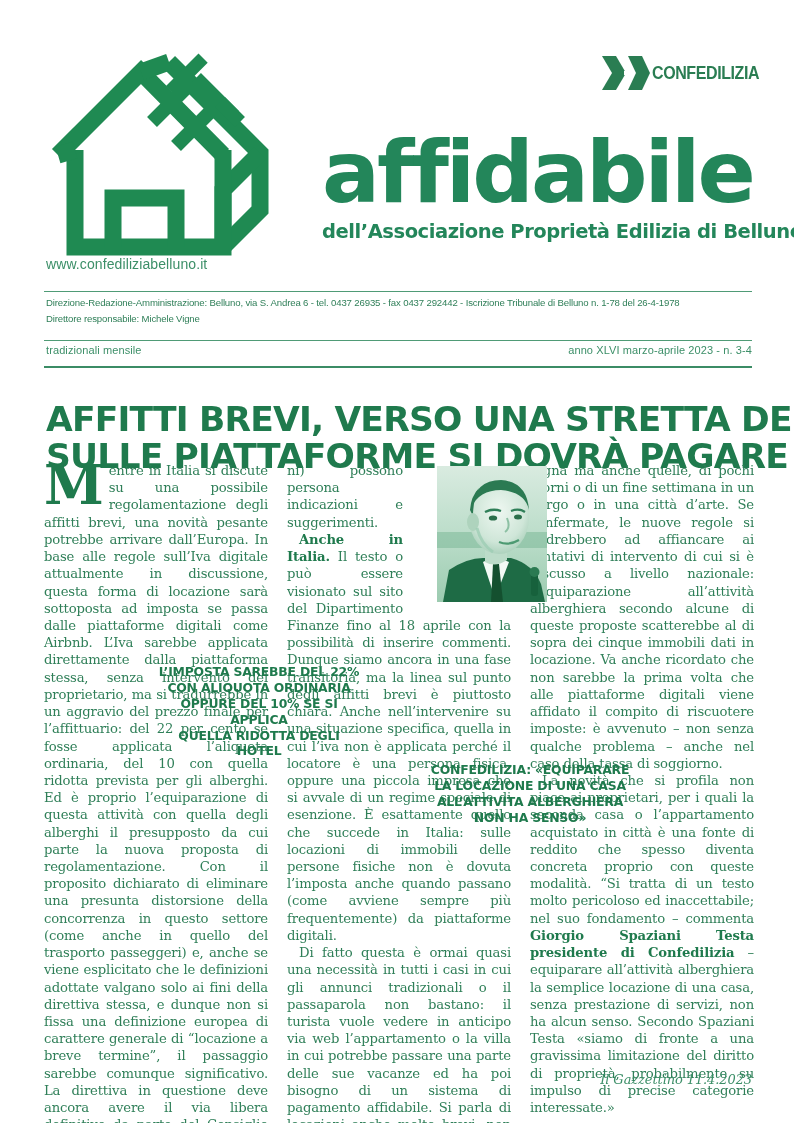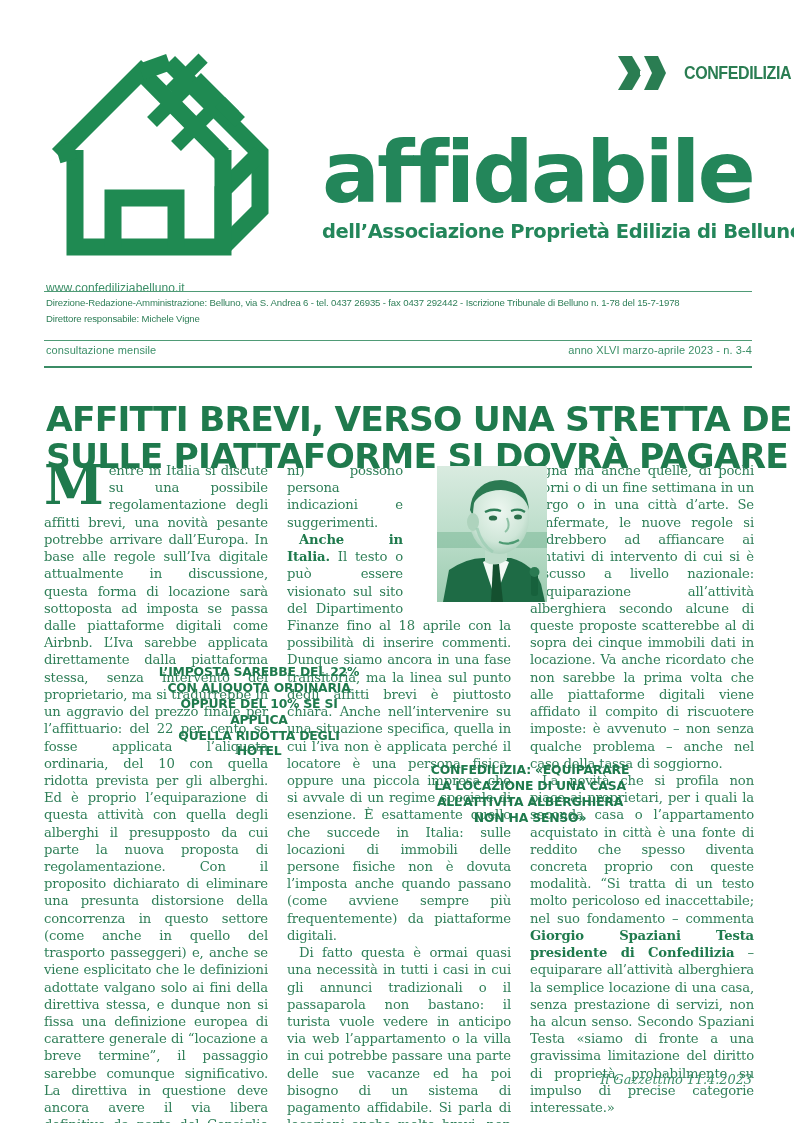--- a/index.html
+++ b/index.html
@@ -28,25 +28,25 @@
     left: 44px; top: 44px;
     width: 712px; height: 230px;
   }
   .logo-house {
     position: absolute;
     left: 4px; top: 6px;
     width: 230px; height: 215px;
   }
   .conf-logo {
     position: absolute;
-    right: 0px; top: 8px;
+    right: 16px; top: 8px;
     width: 140px; height: 42px;
     display: flex;
     align-items: center;
-    gap: 16px;
+    gap: 0;
   }
   .conf-logo-mark { width: 52px; height: 38px; flex: none; }
   .conf-logo-word {
     font-size: 16px;
     font-weight: bold;
     color: #2a7d52;
     letter-spacing: -0.4px;
     font-family: "Liberation Sans", sans-serif;
     transform: scaleY(1.18);
   }
@@ -73,22 +73,22 @@
     color: #23865a;
     letter-spacing: -0.45px;
     margin-top: 10px;
     white-space: nowrap;
     font-family: "DejaVu Sans", sans-serif;
   }
 
   
   .website {
     position: absolute;
-    left: 46px; top: 281px;
-    font-size: 12px;
+    left: 46px; top: 256px;
+    font-size: 14px;
     color: #3c8f68;
     letter-spacing: 0.1px;
   }
   .rule {
     position: absolute;
     left: 44px;
     width: 708px;
     height: 1px;
     background: #4f9b76;
   }
@@ -282,30 +282,30 @@
     <div class="title-block">
       <div class="title-main">affidabile</div>
       <div class="title-sub">dell’Associazione Proprietà Edilizia di Belluno</div>
     </div>
   </div>
 
   <div class="website">www.confediliziabelluno.it</div>
   <div class="rule r1"></div>
 
   <div class="imprint">
-    <div class="imprint-row single">Direzione-Redazione-Amministrazione: Belluno, via S. Andrea 6 - tel. 0437 26935 - fax 0437 292442 - Iscrizione Tribunale di Belluno n. 1-78 del 15-7-1978</div>
+    <div class="imprint-row single">Direzione-Redazione-Amministrazione: Belluno, via S. Andrea 6 - tel. 0437 26935 - fax 0437 292442 - Iscrizione Tribunale di Belluno n. 1-78 del 26-4-1978</div>
     <div class="imprint-row">
       <span>Direttore responsabile: Michele Vigne</span>
     </div>
   </div>
 
   <div class="rule r2"></div>
 
   <div class="pubrow">
-    <span>consultazione mensile</span>
+    <span>tradizionali mensile</span>
     <span>anno XLVI marzo-aprile 2023 - n. 3-4</span>
   </div>
 
   <div class="rule r3"></div>
 
   <h1 class="headline">
     <span class="hl">AFFITTI BREVI, VERSO UNA STRETTA DELLA UE</span>
     <span class="hl">SULLE PIATTAFORME SI DOVRÀ PAGARE L’IVA</span>
   </h1>
 

